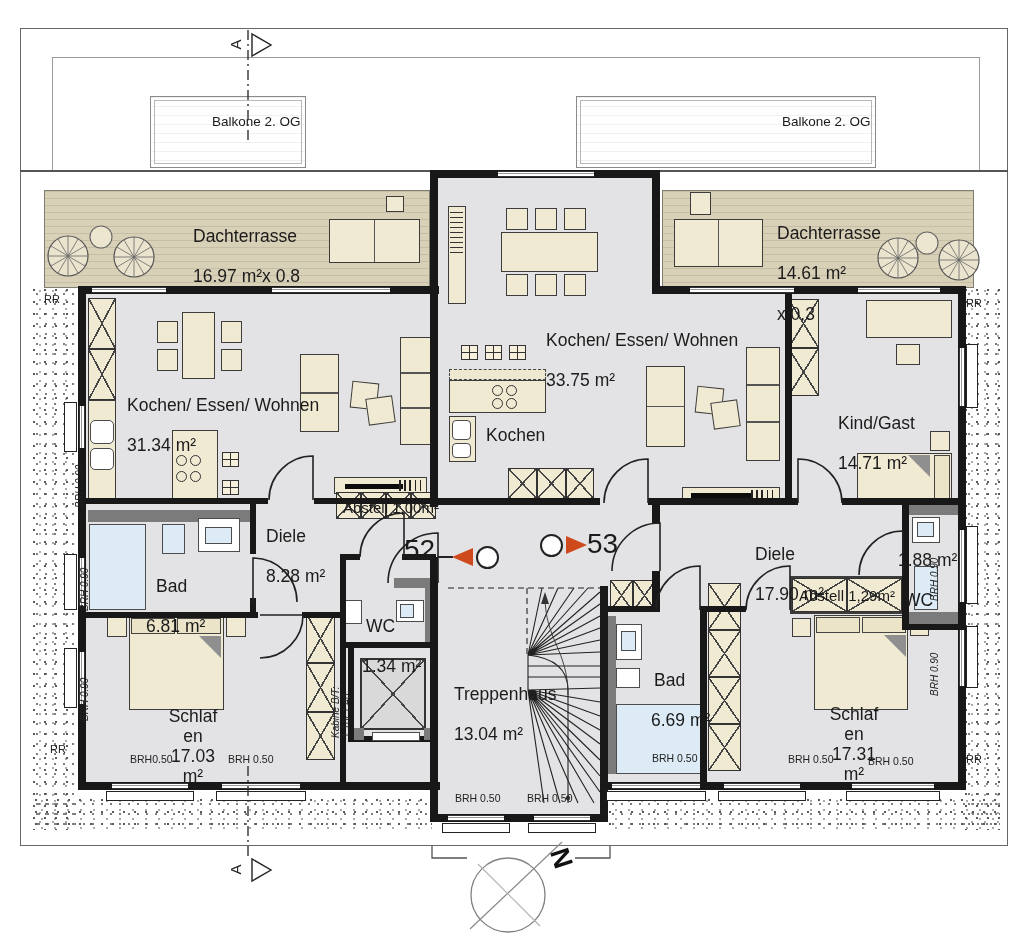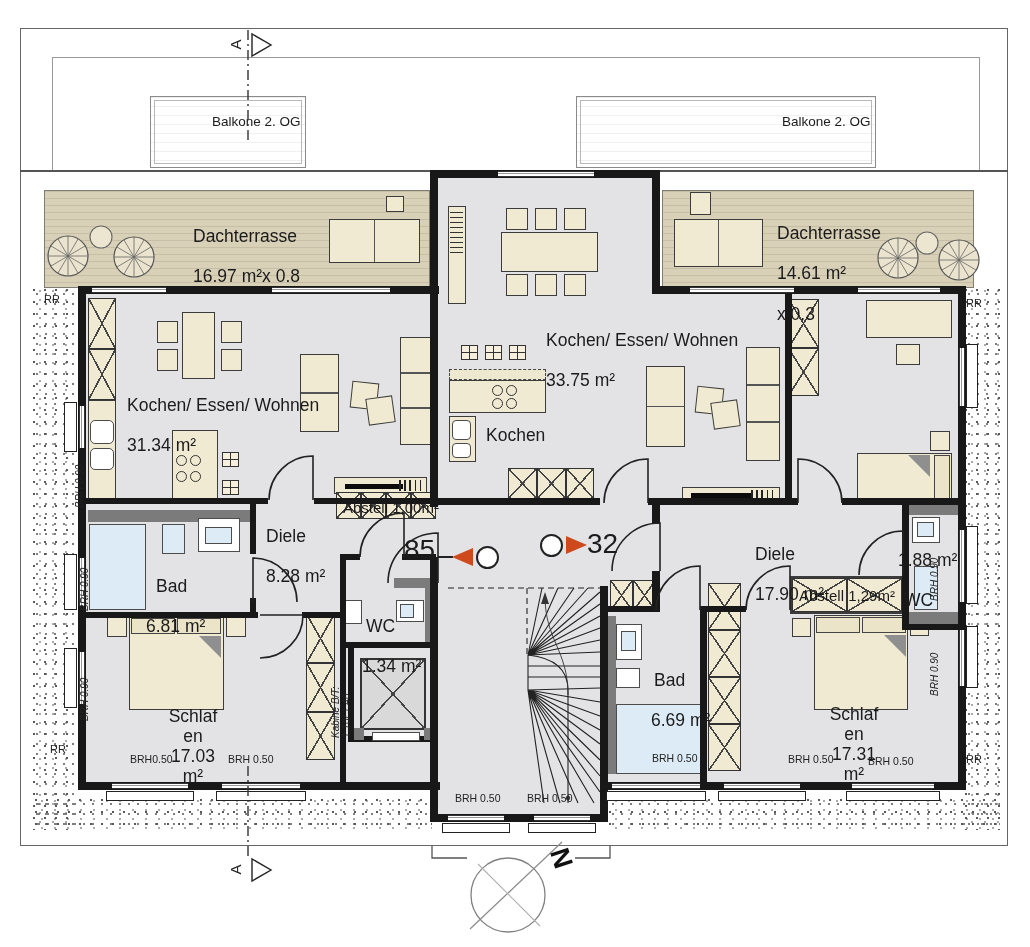--- a/index.html
+++ b/index.html
@@ -378,62 +378,70 @@
 
   <div class="lbl" style="left:127px;top:375px;">
     <span style="display:block">Kochen/ Essen/ Wohnen</span>
     <span style="display:block">31.34 m²</span>
   </div>
   <div class="lbl" style="left:546px;top:310px;">
     <span style="display:block">Kochen/ Essen/ Wohnen</span>
     <span style="display:block">33.75 m²</span>
   </div>
   <div class="lbl" style="left:486px;top:425px;">Kochen</div>
+  <div class="lbl" style="left:838px;top:393px;">
+    <span style="display:block">Kind/Gast</span>
+    <span style="display:block">14.71 m²</span>
+  </div>
   <div class="lbl" style="left:266px;top:506px;">
     <span style="display:block">Diele</span>
     <span style="display:block">8.28 m²</span>
   </div>
   <div class="lbl" style="left:156px;top:556px;">
     <span style="display:block">Bad</span>
     <span style="display:block;margin-left:-10px">6.81 m²</span>
   </div>
   <div class="lbl" style="left:362px;top:596px;">
     <span style="display:block;margin-left:4px">WC</span>
     <span style="display:block">1.34 m²</span>
   </div>
   <div class="lbl c" style="left:146px;top:706px;width:94px;">Schlaf
 en
 17.03
 m²</div>
+  <div class="lbl" style="left:454px;top:664px;">
+    <span style="display:block">Treppenhaus</span>
+    <span style="display:block">13.04 m²</span>
+  </div>
   <div class="lbl s15" style="left:343px;top:499px;">Abstell 1,00m²</div>
   <div class="lbl" style="left:755px;top:524px;">
     <span style="display:block">Diele</span>
     <span style="display:block">17.90 m²</span>
   </div>
   <div class="lbl" style="left:898px;top:530px;">
     <span style="display:block">1.88 m²</span>
     <span style="display:block;margin-left:6px">WC</span>
   </div>
   <div class="lbl s15" style="left:799px;top:587px;">Abstell 1,29m²</div>
   <div class="lbl" style="left:651px;top:650px;">
     <span style="display:block;margin-left:3px">Bad</span>
     <span style="display:block">6.69 m²</span>
   </div>
   <div class="lbl c" style="left:806px;top:704px;width:96px;">Schlaf
 en
 17.31
 m²</div>
 
-  <div class="lbl big" style="left:404px;top:534px;">85</div>
+  <div class="lbl big" style="left:404px;top:534px;">52</div>
   <div class="abs" style="left:438px;top:556px;width:15px;height:2px;background:#222;"></div>
   <div class="tri left" style="left:452px;top:548px;border-right:21px solid #ce4a1d;"></div>
   <div class="mcirc" style="left:476px;top:546px;"></div>
   <div class="mcirc" style="left:540px;top:534px;"></div>
   <div class="tri right" style="left:566px;top:536px;border-left:21px solid #ce4a1d;"></div>
-  <div class="lbl big" style="left:587px;top:528px;">32</div>
+  <div class="lbl big" style="left:587px;top:528px;">53</div>
 
   <div class="vlbl" style="left:352px;top:716px;">
     <span style="display:block">Kabine B/T:</span>
     <span style="display:block">1,10/ 1,40</span>
   </div>
 
   <div class="lbl s10" style="left:130px;top:753px;">BRH0.50</div>
   <div class="lbl s10" style="left:228px;top:753px;">BRH 0.50</div>
   <div class="lbl s10" style="left:455px;top:792px;">BRH 0.50</div>
   <div class="lbl s10" style="left:527px;top:792px;">BRH 0.50</div>

